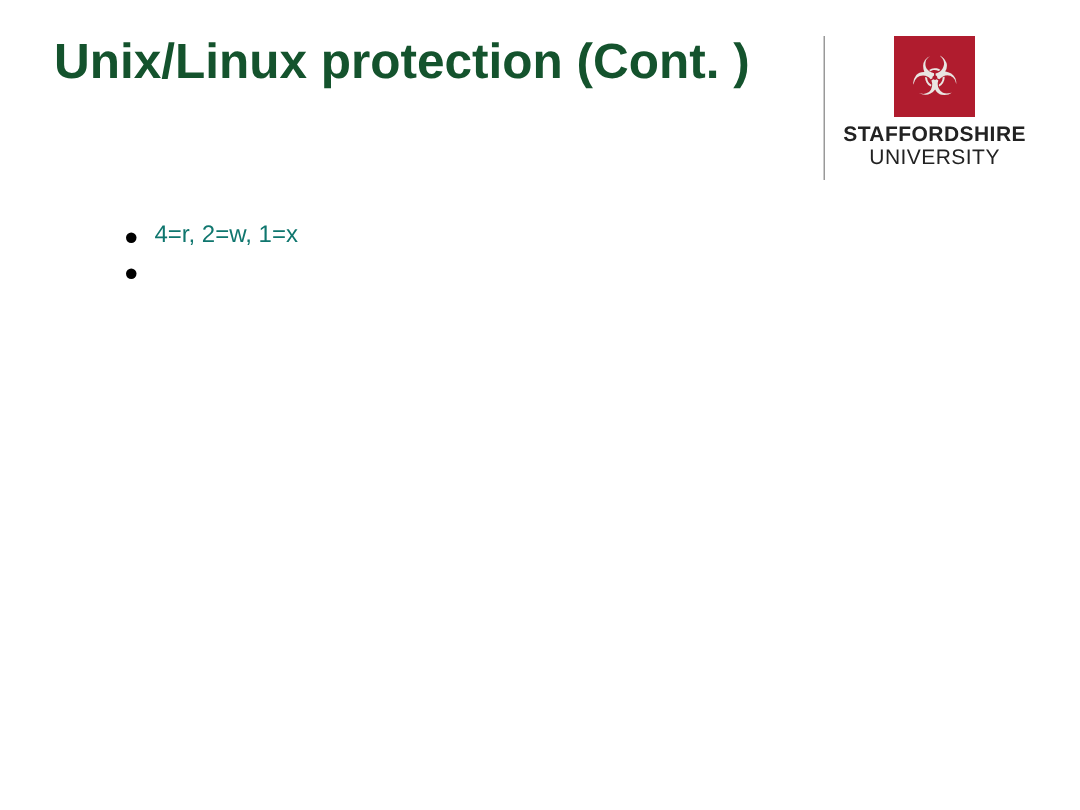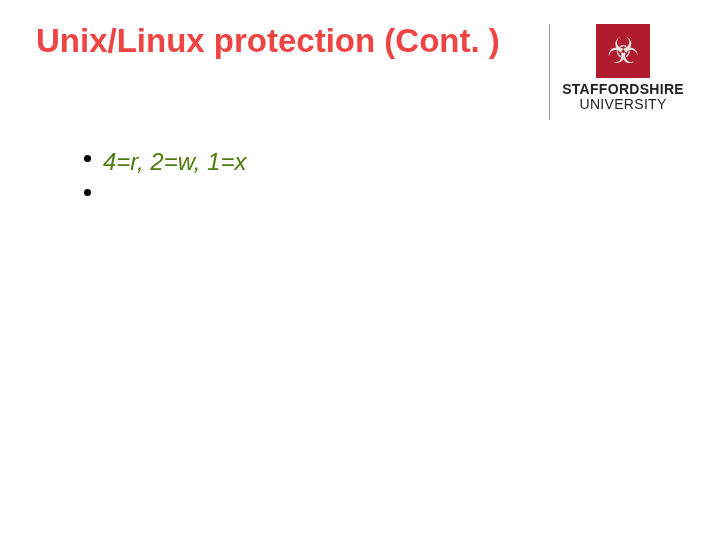--- a/index.html
+++ b/index.html
@@ -13,21 +13,21 @@
     }
     .header-row {
       display: flex;
       align-items: flex-start;
       justify-content: space-between;
       margin-bottom: 26px;
     }
     .title {
       font-size: 33px;
       font-weight: bold;
-      color: #ef4444;
+      color: #14532d;
       line-height: 1.15;
       max-width: 470px;
     }
     .logo-area {
       display: flex;
       align-items: flex-start;
       gap: 0;
       padding-top: 2px;
     }
     .logo-divider {
@@ -95,24 +95,23 @@
     }
     .bullet-sm {
       width: 7px;
       height: 7px;
       background: #000;
       border-radius: 50%;
       margin-top: 9px;
       flex-shrink: 0;
     }
     .sub-text {
-      font-size: 24px;
-      color: #4d7c0f;
+      font-size: 16px;
+      color: #0f766e;
       line-height: 1.35;
-      font-style: italic;
     }
     .bullet-spacer {
       width: 7px;
       flex-shrink: 0;
     }
     .mono {
       font-family: "Courier New", monospace;
       font-weight: bold;
     }
   </style>

